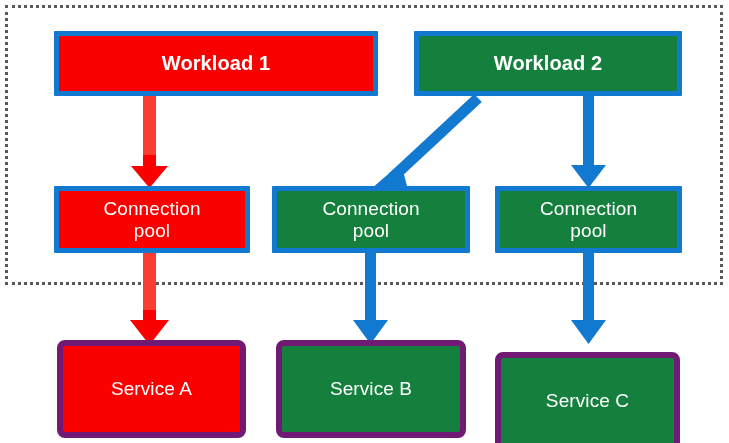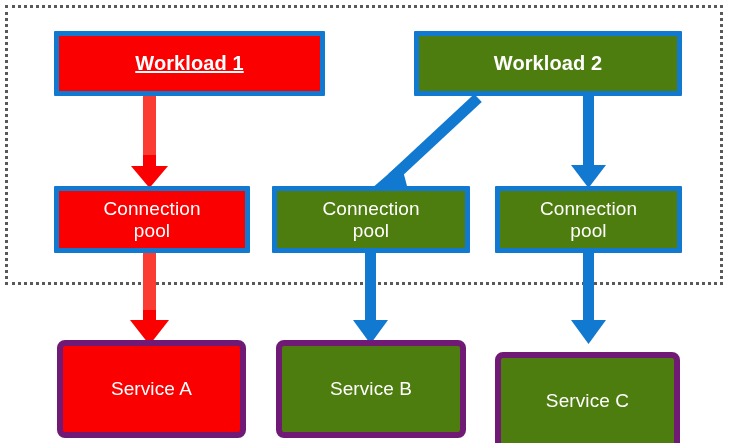--- a/index.html
+++ b/index.html
@@ -29,21 +29,21 @@
     text-align:center;
     color:#ffffff;
     line-height:1.12;
     letter-spacing:.1px;
     white-space:pre-line;
     user-select:none;
   }
   .node.sq{border:5px solid #1279d0;border-radius:1px;}
   .node.round{border:6px solid #701a75;border-radius:8px;}
   .fill-red{background:#fb0000;}
-  .fill-green{background:#4d7c0f;}
+  .fill-green{background:#15803d;}
 
   .t-workload{font-size:20px;font-weight:bold;}
   .t-pool{font-size:19px;}
   .t-service{font-size:19px;}
 
   
   #arrows{position:absolute;left:0;top:0;width:729px;height:443px;pointer-events:none;}
 </style>
 </head>
 <body>
@@ -80,21 +80,21 @@
       <rect x="365" y="253" width="11" height="68" fill="#1279d0"></rect>
       <polygon points="353,320 388,320 370.5,344" fill="#1279d0"></polygon>
     </g>
 
     <g>
       <rect x="583" y="253" width="11" height="68" fill="#1279d0"></rect>
       <polygon points="571,320 606,320 588.5,344" fill="#1279d0"></polygon>
     </g>
   </svg>
 
-  <div class="node sq fill-red t-workload" style="left:54px;top:31px;width:271px;height:65px;text-decoration:underline;">Workload 1</div>
+  <div class="node sq fill-red t-workload" style="left:54px;top:31px;width:324px;height:65px;">Workload 1</div>
 
   <div class="node sq fill-green t-workload" style="left:414px;top:31px;width:268px;height:65px;">Workload 2</div>
 
   <div class="node sq fill-red t-pool" style="left:54px;top:186px;width:196px;height:67px;">Connection
 pool</div>
 
   <div class="node sq fill-green t-pool" style="left:272px;top:186px;width:198px;height:67px;">Connection
 pool</div>
 
   <div class="node sq fill-green t-pool" style="left:495px;top:186px;width:187px;height:67px;">Connection

